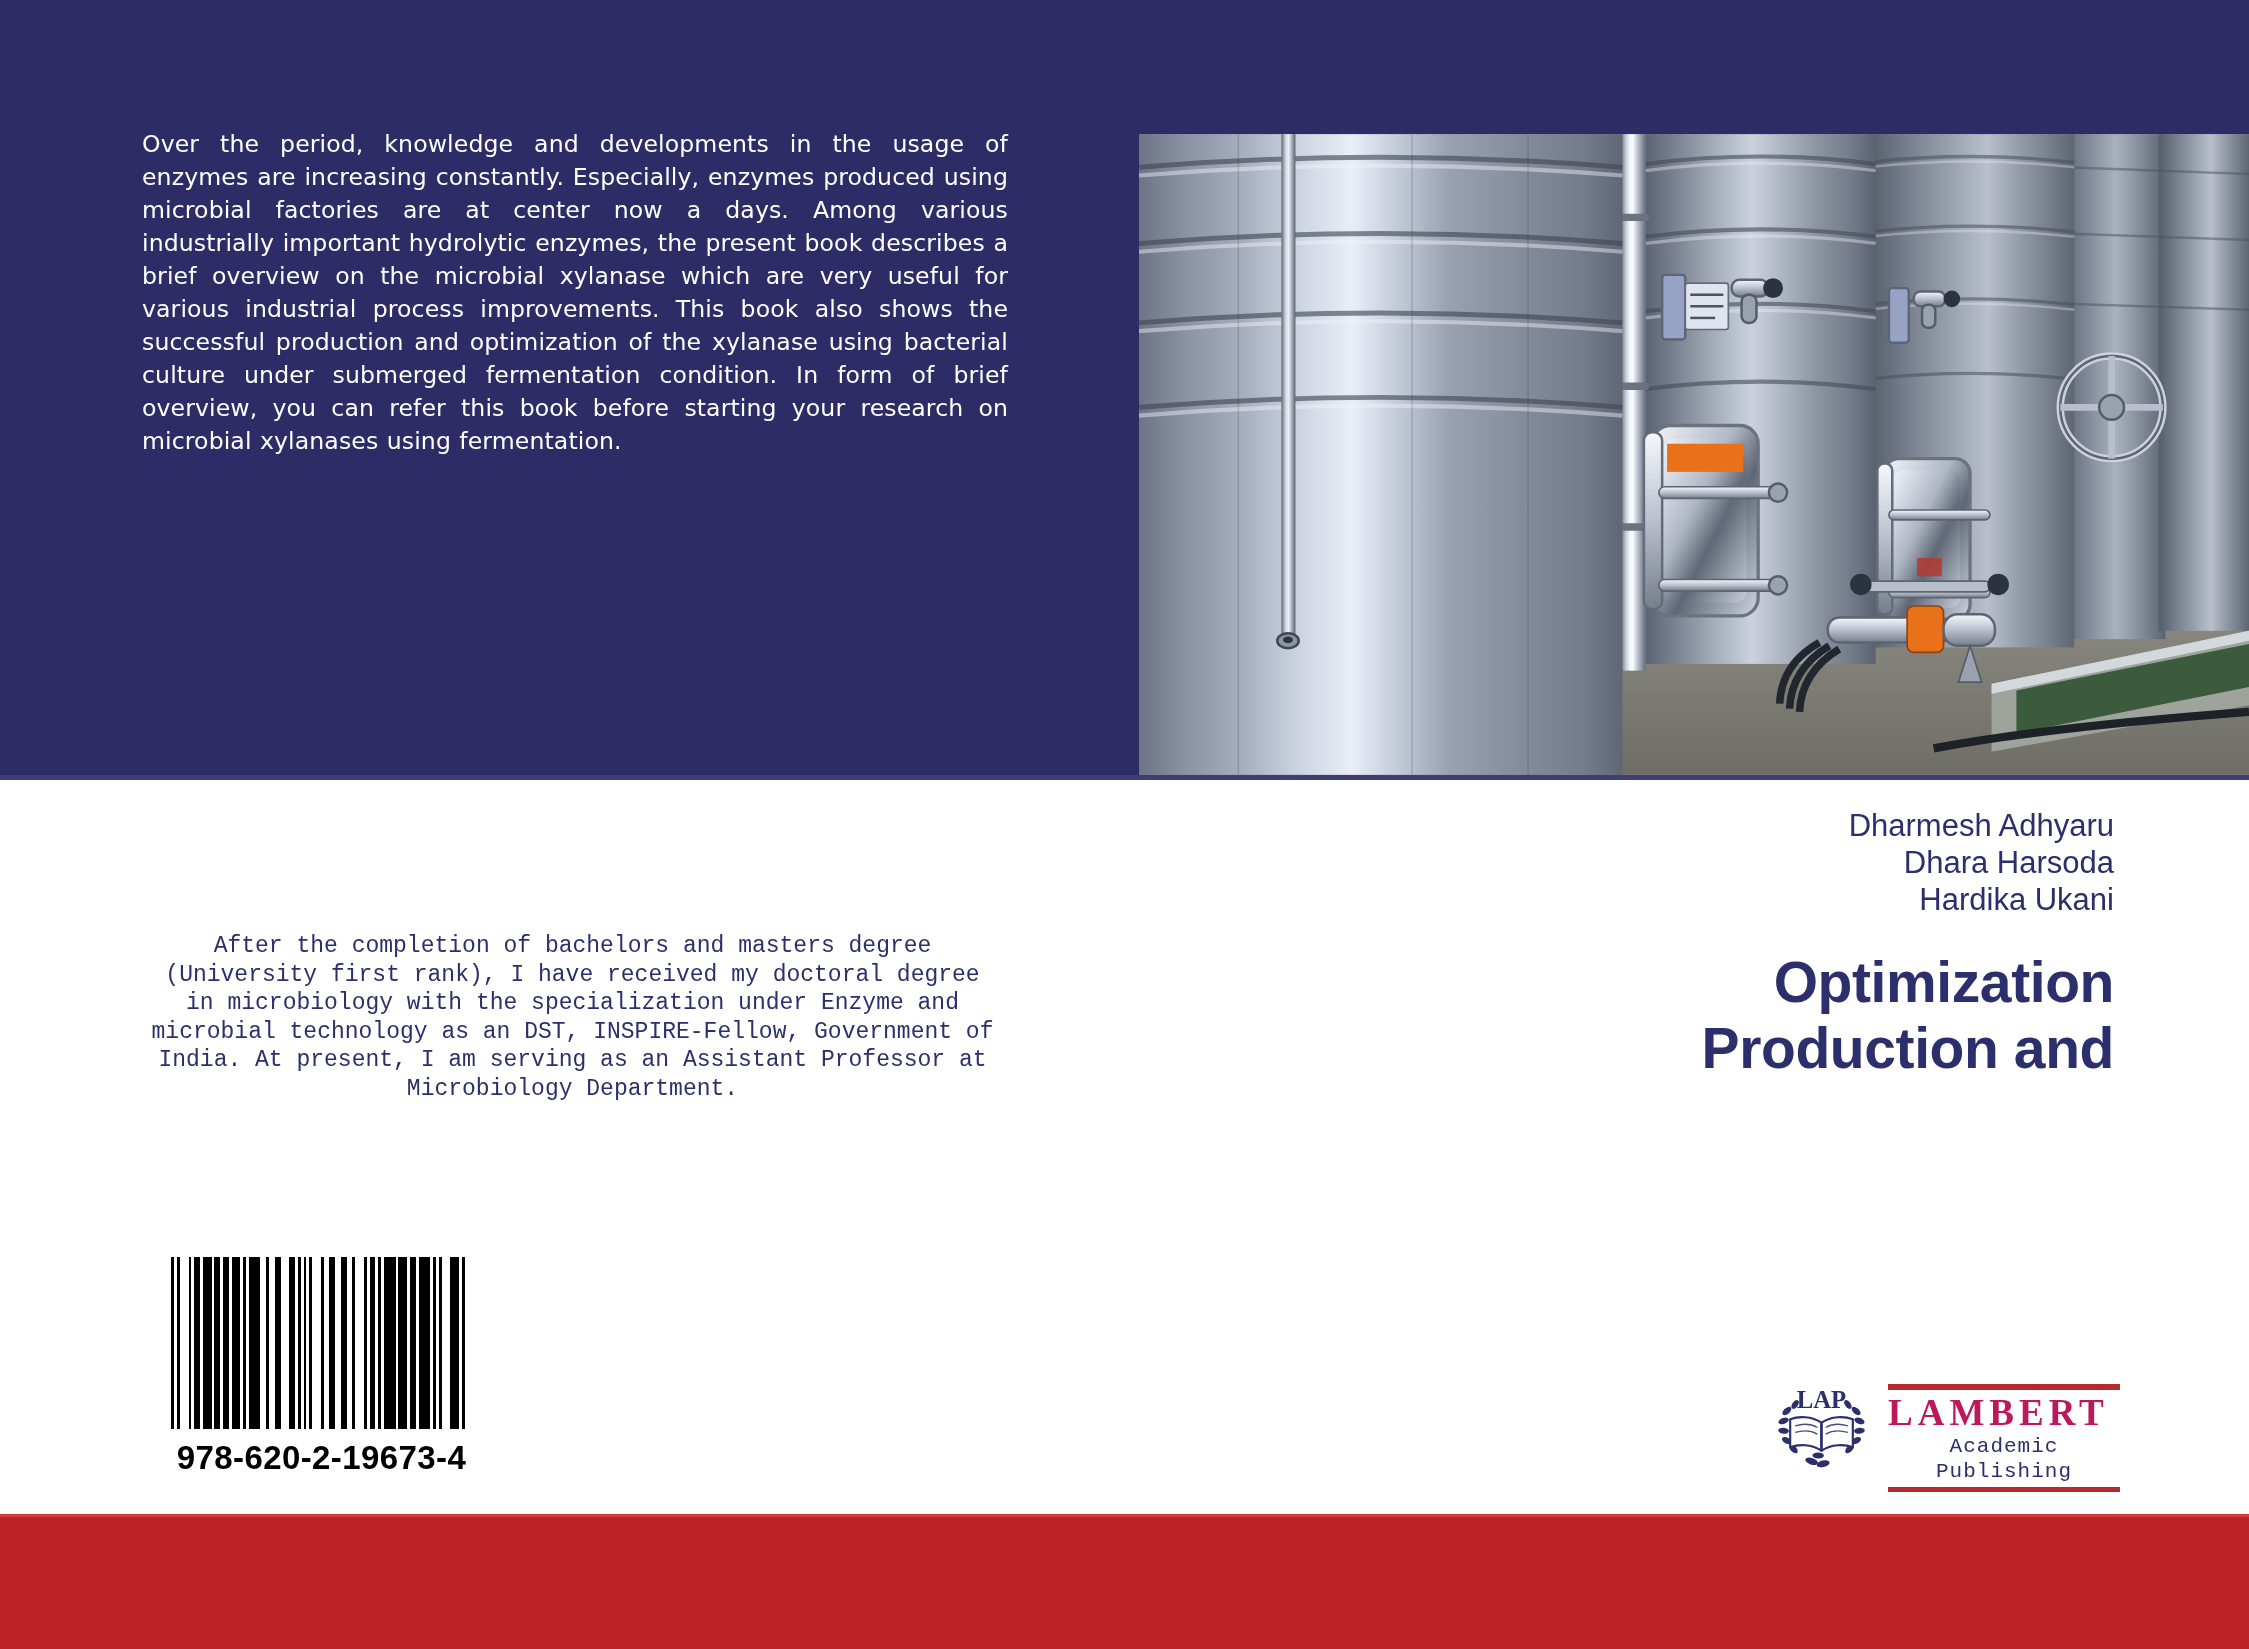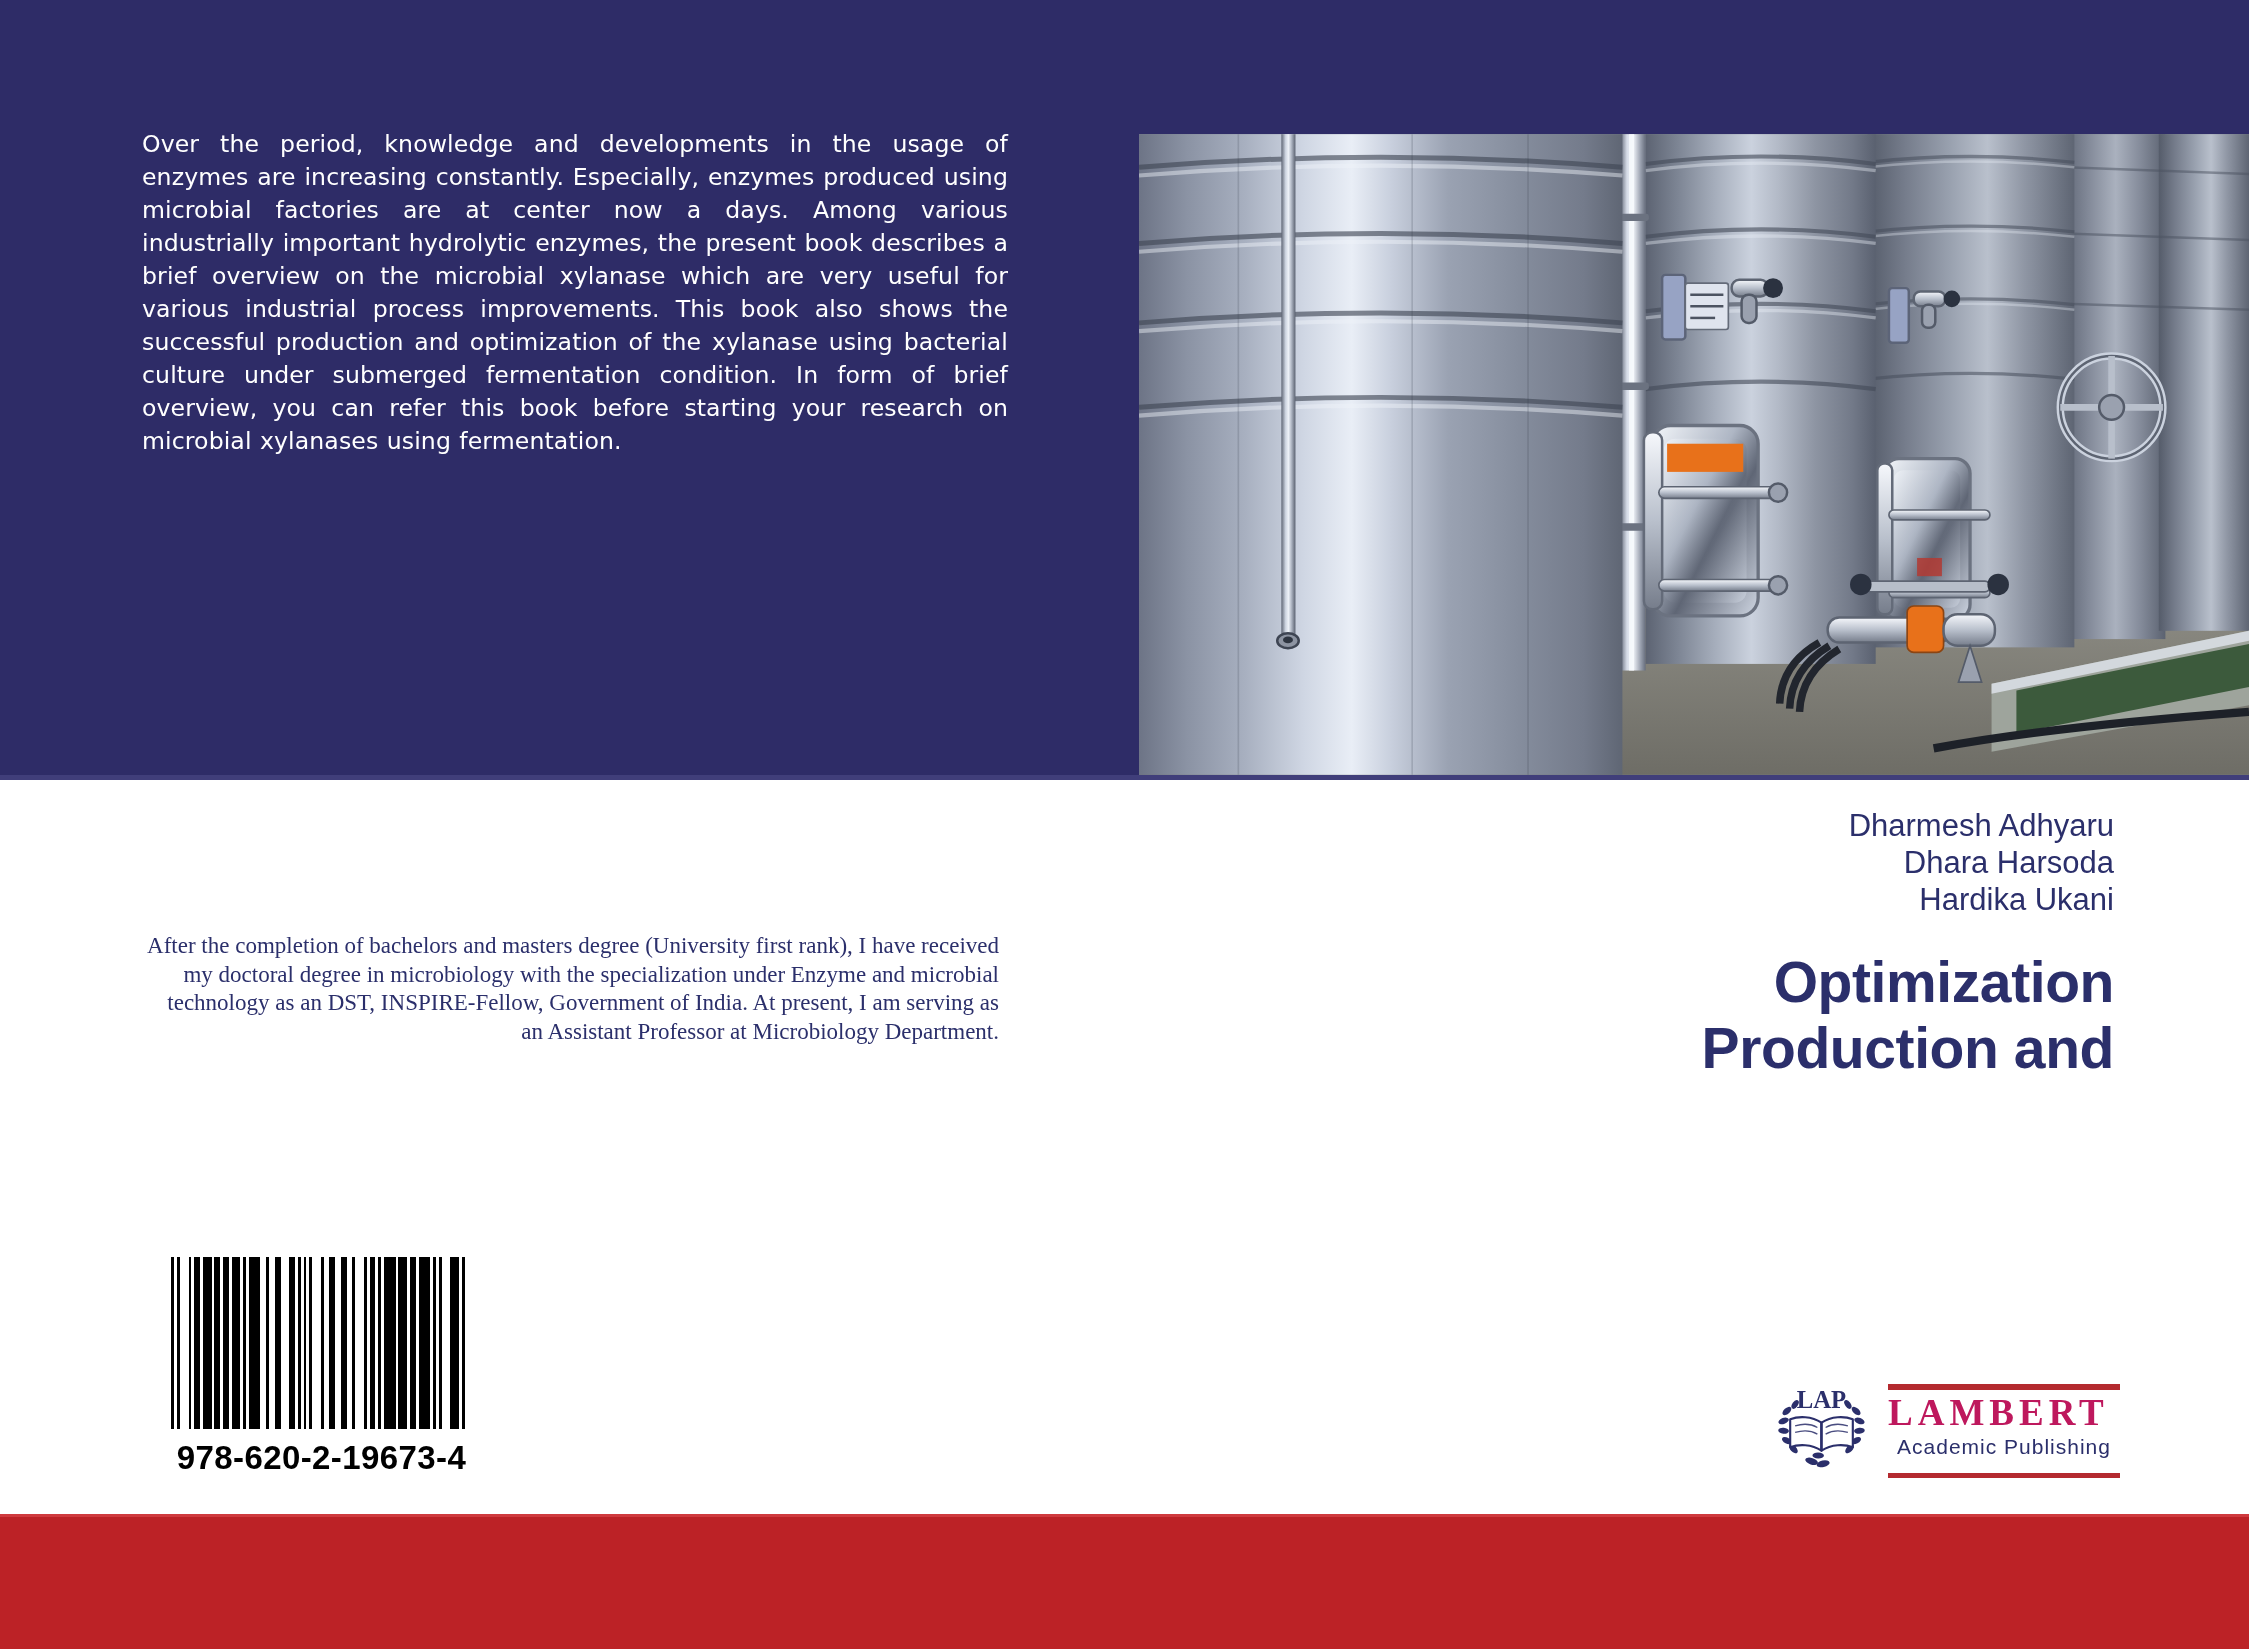--- a/index.html
+++ b/index.html
@@ -96,24 +96,24 @@
     letter-spacing: -0.4px;
   }
 
   
   #author-bio {
     position: absolute;
     left: 146px;
     top: 932px;
     width: 853px;
     color: #2b2f6b;
-    font-family: Liberation Serif, serif;
+    font-family: Liberation Mono, monospace;
     font-size: 23px;
     line-height: 28.6px;
-    text-align: right;
+    text-align: center;
   }
 
   
   #barcode-block {
     position: absolute;
     left: 159px;
     top: 1257px;
     width: 325px;
   }
   #barcode-bars {
@@ -170,27 +170,27 @@
     font-size: 37px;
     line-height: 41px;
     letter-spacing: 5px;
     text-align: left;
     width: 232px;
     padding: 1.7px 0 0.8px 0;
     box-sizing: border-box;
   }
   #logo-academic {
     color: #2b2f6b;
-    font-family: Liberation Sans, sans-serif;
+    font-family: Liberation Mono, monospace;
     font-size: 21px;
     line-height: 25px;
     letter-spacing: 1px;
     text-align: center;
     width: 232px;
-    padding-bottom: 14px;
+    padding-bottom: 3px;
   }
 
   
   #bottom-band {
     position: absolute;
     left: 0; top: 1514px;
     width: 2250px;
     height: 136px;
     background: #bc2226;
   }

